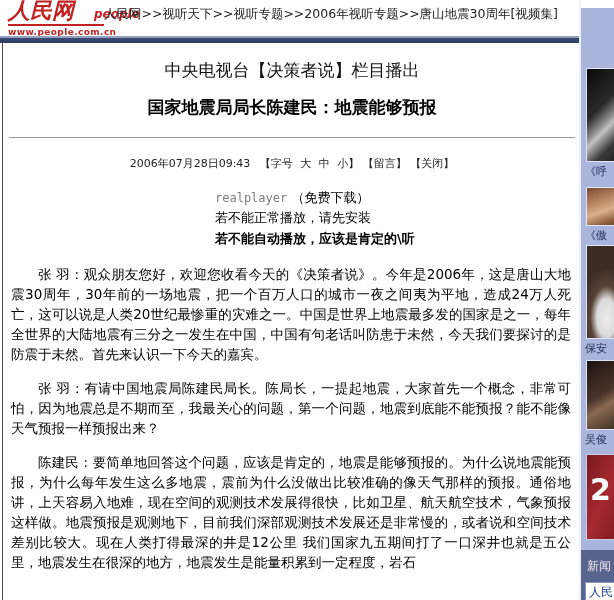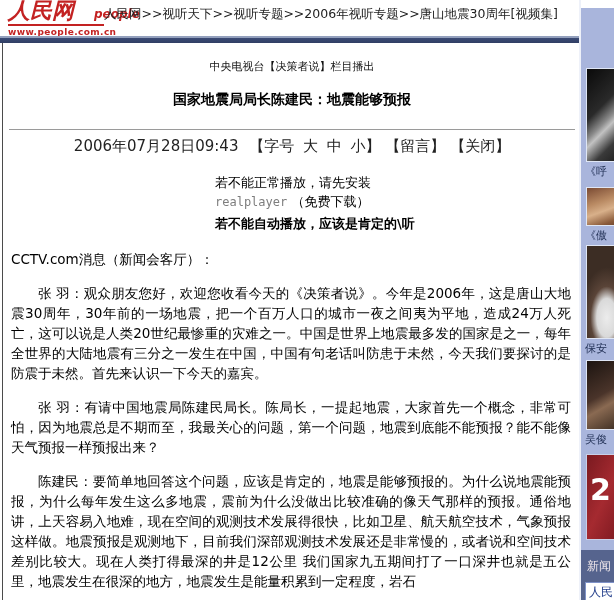--- a/index.html
+++ b/index.html
@@ -15,24 +15,24 @@
   .logo-cn{font-size:22px;margin-top:42px;}
   .logo-en{font-size:12px; margin-left:20px;}
   .logo-url{font-size:9px; font-weight:bold; color:#c32222; letter-spacing:0.4px; margin-top:1px;}
   .breadcrumb{position:absolute; left:104px; top:6px; font-size:12.5px; color:#222; white-space:nowrap; cursor:pointer;}
   
   .navbar-divider{position:absolute; left:0; top:36px; width:581px; height:7px;
     background:linear-gradient(#93a0bd 0,#93a0bd 1.5px,#3d4c77 1.5px,#303e64 100%);}
   .left-vline{position:absolute; left:2px; top:43px; width:1px; height:557px; background:#4b4b4b;}
   
   .content{position:absolute; left:3px; top:43px; width:578px;}
-  .kicker{margin-top:16px; text-align:center; font-size:11px; color:#111;}
-  .title{margin:14px 10px 0; text-align:center; font-size:14px; font-weight:bold; color:#000; line-height:23px;}
+  .kicker{margin-top:16px; text-align:center; font-size:17px; color:#111;}
+  .title{margin:14px 10px 0; text-align:center; font-size:17px; font-weight:bold; color:#000; line-height:23px;}
   .rule{margin:18px 6px 0; border:none; border-top:1px solid #9a9a9a; height:0;}
-  .meta{margin-top:7px; text-align:center; font-size:15px; color:#222; white-space:nowrap;}
+  .meta{margin-top:18px; text-align:center; font-size:11px; color:#222; white-space:nowrap;}
   .meta span,.meta a{color:#222; text-decoration:none;}
   .meta .gap{margin-left:6px;}
   .meta .gap-s{margin-left:4px;}
   .player-note{margin:17px 0 0 212px; width:200px; font-size:13px; line-height:19px; color:#000;}
   .rp{font-family:"DejaVu Sans Mono",monospace; font-size:12px; color:#7d7d7d;}
   .dl-link{color:#000; text-decoration:none; cursor:pointer;}
   .manual-link{font-weight:bold; font-size:13px; color:#000; cursor:pointer; margin-top:2px;}
   .body-text{margin-top:16px; padding:0 10px 0 8px; font-size:13.5px; line-height:20px; color:#000;
              text-align:justify;}
   .body-text p{margin:0 0 14px;}
@@ -85,27 +85,26 @@
       <span>2006年07月28日09:43</span>
       <span class="gap">【字号</span>
       <a class="gap-s">大</a>
       <a class="gap-s">中</a>
       <a class="gap-s">小】</a>
       <a>【留言】</a>
       <a>【关闭】</a>
     </div>
 
     <div class="player-note">
+      <div><span class="rp">realplayer</span> <a class="dl-link">（免费下载）</a></div>
       <div>若不能正常播放，请先安装</div>
-      <div><span class="rp">realplayer</span> <a class="dl-link">（免费下载）</a></div>
       <div class="manual-link">若不能自动播放，应该是肯定的\听</div>
     </div>
 
     <div class="body-text">
-      <p>CCTV.com消息（新闻会客厅）：</p>
       <p class="ind">张 羽：观众朋友您好，欢迎您收看今天的《决策者说》。今年是2006年，这是唐山大地震30周年，30年前的一场地震，把一个百万人口的城市一夜之间夷为平地，造成24万人死亡，这可以说是人类20世纪最惨重的灾难之一。中国是世界上地震最多发的国家是之一，每年全世界的大陆地震有三分之一发生在中国，中国有句老话叫防患于未然，今天我们要探讨的是防震于未然。首先来认识一下今天的嘉宾。</p>
       <p class="ind">张 羽：有请中国地震局陈建民局长。陈局长，一提起地震，大家首先一个概念，非常可怕，因为地震总是不期而至，我最关心的问题，第一个问题，地震到底能不能预报？能不能像天气预报一样预报出来？</p>
       <p class="ind">陈建民：要简单地回答这个问题，应该是肯定的，地震是能够预报的。为什么说地震能预报，为什么每年发生这么多地震，震前为什么没做出比较准确的像天气那样的预报。通俗地讲，上天容易入地难，现在空间的观测技术发展得很快，比如卫星、航天航空技术，气象预报这样做。地震预报是观测地下，目前我们深部观测技术发展还是非常慢的，或者说和空间技术差别比较大。现在人类打得最深的井是12公里 我们国家九五期间打了一口深井也就是五公里，地震发生在很深的地方，地震发生是能量积累到一定程度，岩石</p>
     </div>
   </div>
 
   <div class="sidebar">
     <div class="sb-white-gap"></div>
     <div class="sb-band"></div>
 

